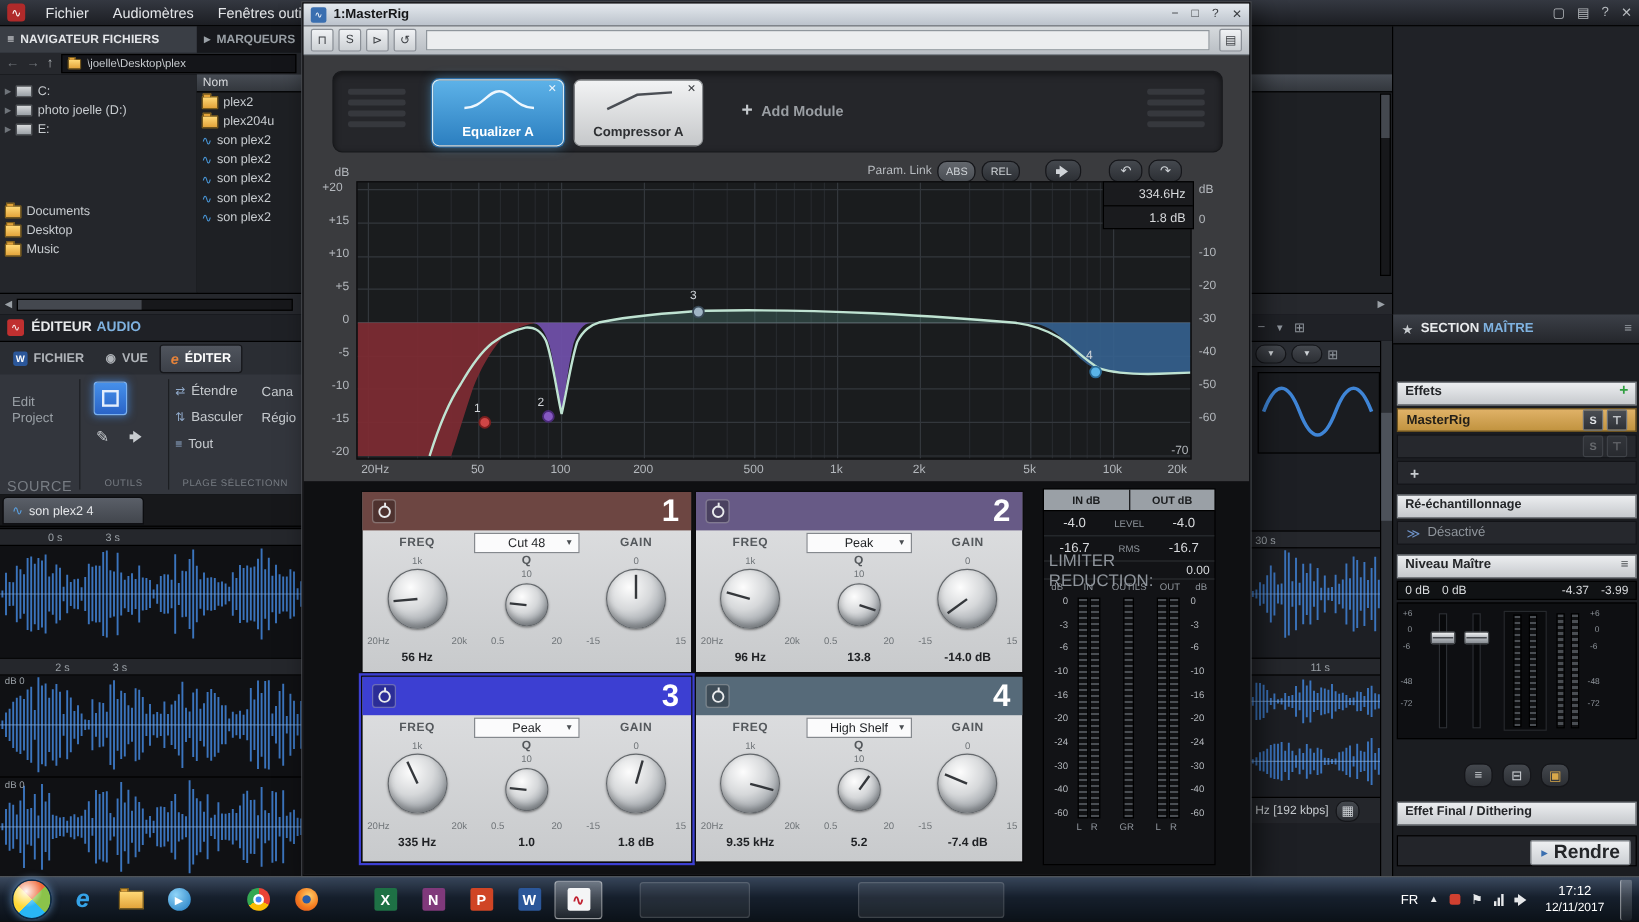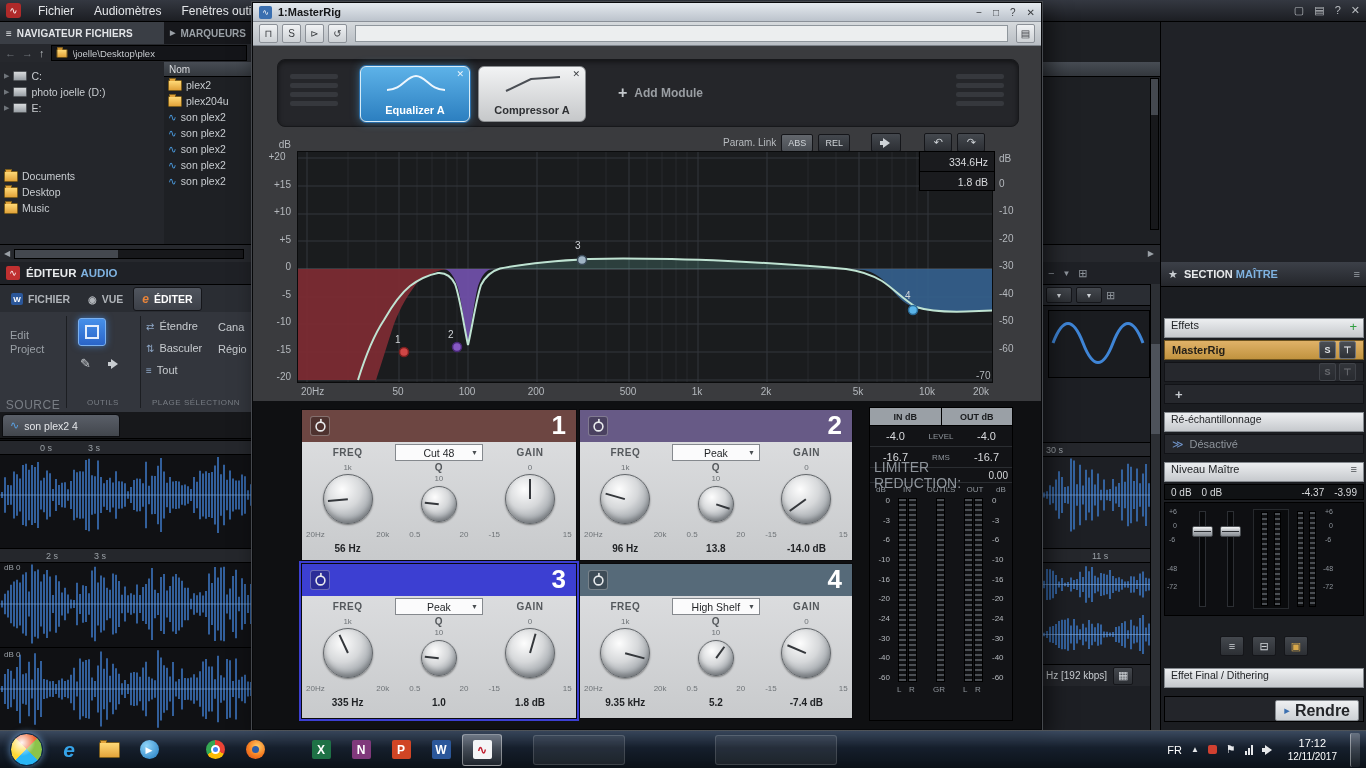--- a/index.html
+++ b/index.html
@@ -10,23 +10,23 @@
   .bold{font-weight:bold}
   
   .menubar{left:0;top:0;width:1366px;height:22px;background:linear-gradient(#343841,#1c1e23);
     border-bottom:1px solid #000;display:flex;align-items:center;padding:0 6px;box-sizing:border-box;gap:2px}
   .applogo{width:15px;height:15px;border-radius:3px;background:#b02a2a;color:#fff;font-size:10px;
     display:flex;align-items:center;justify-content:center;margin-right:6px}
   .mitem{color:#e4e6e9;font-size:12px;padding:0 9px}
   .winctl{margin-left:auto;display:flex;gap:10px;color:#b8bcc0;font-size:11px}
   
   .tbtn{display:flex;align-items:center;justify-content:center;background:linear-gradient(#44484e,#2c2f34);
-    border:1px solid #15161a;color:#cfd3d7;border-radius:2px}
+    border:1px solid #15161a;color:#cfd3d7;border-radius:8px}
   .gbar{background:linear-gradient(#eceef0,#c6c9cd);border:1px solid #84898e;color:#232528;
-    display:flex;align-items:flex-start;padding:0 6px;box-sizing:border-box;font-weight:normal}
+    display:flex;align-items:flex-end;padding:5px 6px;box-sizing:border-box;font-weight:bold}
   .darkrow{background:#26282d;border:1px solid #121317;display:flex;align-items:center;box-sizing:border-box}
   .pwric{display:inline-block;width:9px;height:9px;border:2px solid currentColor;border-radius:50%;position:relative}
   .pwric::after{content:"";position:absolute;left:50%;top:-5px;width:2px;height:5px;background:currentColor;transform:translateX(-50%)}
   .spk{position:relative;width:13px;height:10px;display:inline-block}
   .spk::before{content:"";position:absolute;left:0;top:3px;width:4px;height:4px;background:currentColor}
   .spk::after{content:"";position:absolute;left:3px;top:0;border-top:5px solid transparent;border-bottom:5px solid transparent;border-left:7px solid currentColor}
   .fold{display:inline-block;width:12px;height:9px;background:linear-gradient(#ffd977,#e2a33a);
     border:1px solid #7d5e1c;border-radius:1px;position:relative;flex:none}
   .fold::before{content:"";position:absolute;top:-3px;left:0;width:5px;height:2px;background:#e2a33a;border:1px solid #7d5e1c;border-bottom:none}
   .drv{display:inline-block;width:12px;height:8px;background:linear-gradient(#d8dadc,#9aa0a6);border:1px solid #53565a;border-radius:1px;flex:none}

